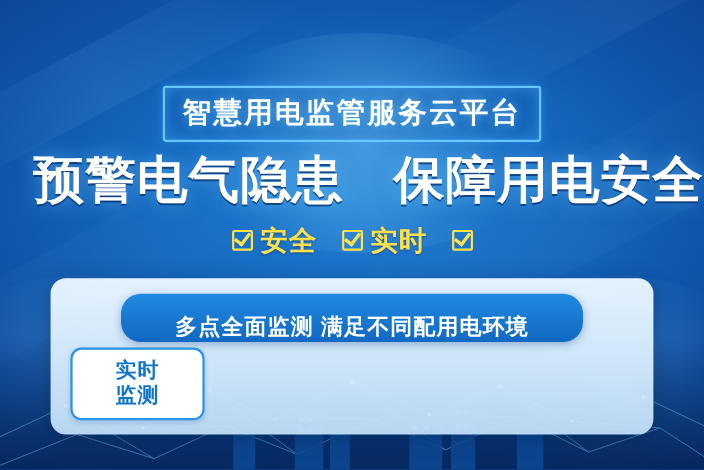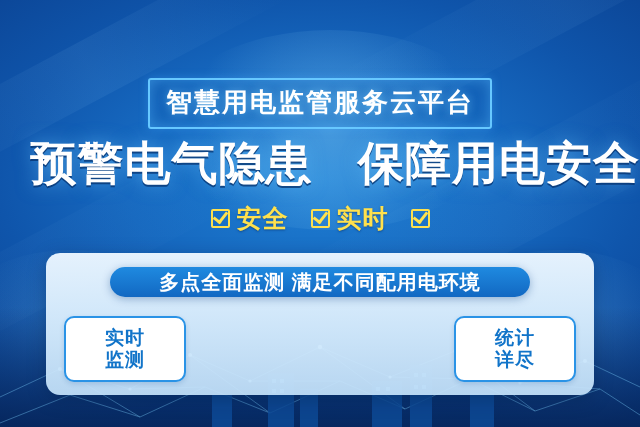--- a/index.html
+++ b/index.html
@@ -133,25 +133,25 @@
     border-radius: 14px;
     background: linear-gradient(180deg, rgba(235,246,255,0.97) 0%, rgba(214,236,253,0.95) 55%, rgba(196,226,250,0.93) 100%);
     box-shadow: 0 4px 18px rgba(3,30,70,0.35);
   }
   .panel-banner {
     position: absolute;
     left: 50%;
     transform: translateX(-50%);
     top: 14px;
     width: 420px;
-    height: 30px;
+    height: 44px;
     border-radius: 18px;
     background: linear-gradient(180deg, #1f8ae0 0%, #1268c2 100%);
     display: flex;
-    align-items: center;
+    align-items: flex-end;
     justify-content: center;
     box-shadow: 0 2px 8px rgba(10,60,130,0.35);
   }
   .panel-banner span {
     color: #ffffff;
     font-size: 20px;
     font-weight: bold;
     letter-spacing: 1px;
     white-space: nowrap;
   }
@@ -263,20 +263,16 @@
 
   <div class="panel">
     <div class="panel-banner">
       <span>多点全面监测 满足不同配用电环境</span>
     </div>
     <div class="chips">
       <div class="chip">
         <span>实时</span>
         <span>监测</span>
       </div>
-      <div class="chip">
-        <span>统计</span>
-        <span>详尽</span>
-      </div>
     </div>
   </div>
 
 </div>
 
 </body></html>

